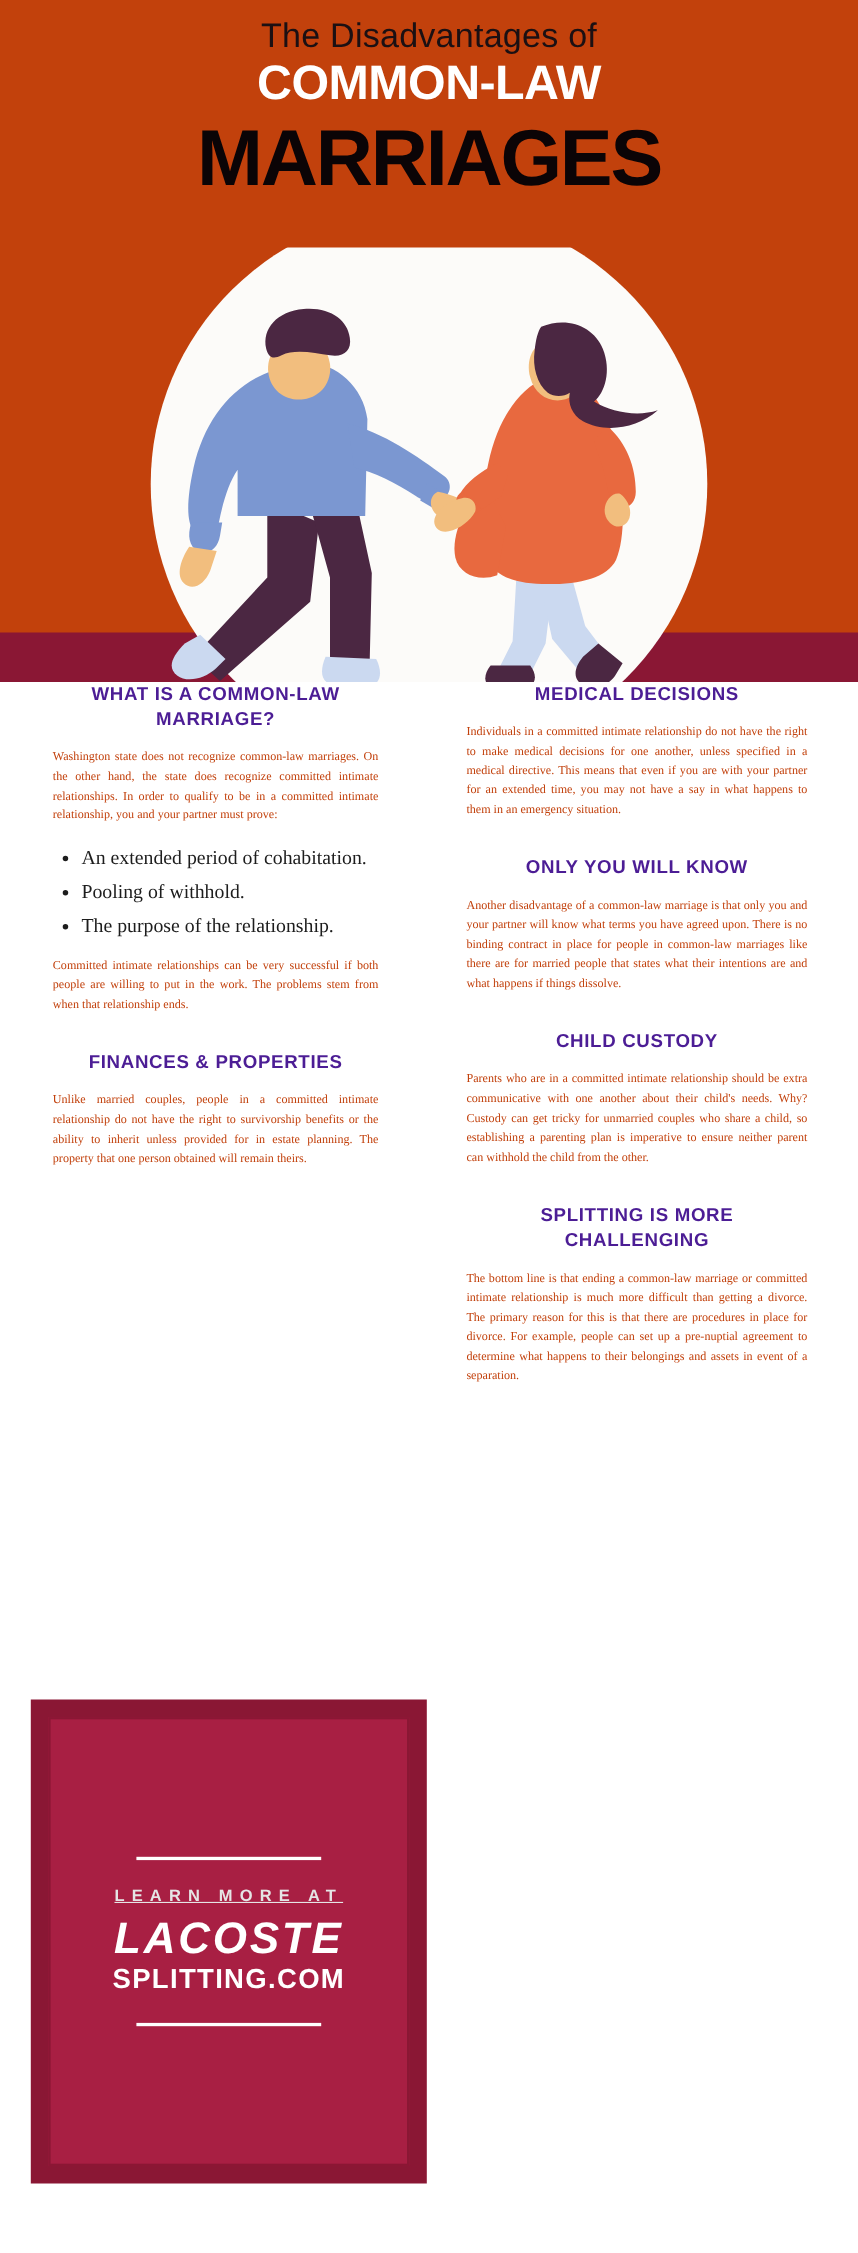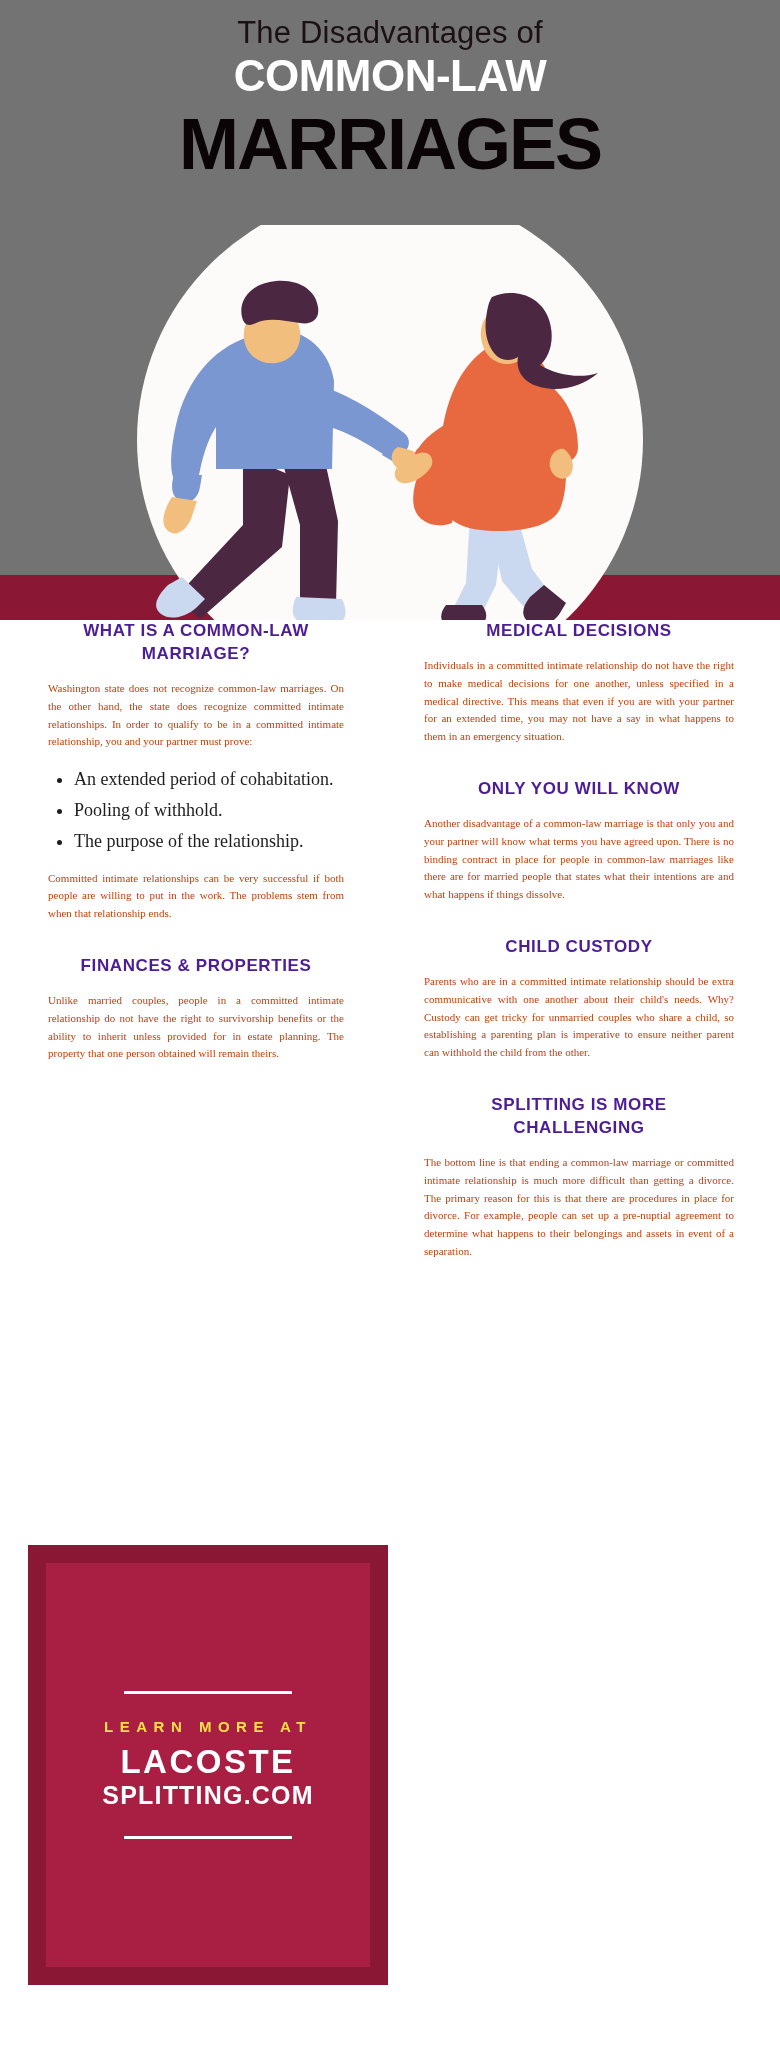--- a/index.html
+++ b/index.html
@@ -13,21 +13,21 @@
     position: relative;
     overflow: hidden;
     font-family: "Liberation Sans", sans-serif;
   }
 
   
   .header {
     position: relative;
     width: 780px;
     height: 620px;
-    background: #737373;
+    background: #c2410c;
     overflow: hidden;
   }
   .header-darkband {
     position: absolute;
     left: 0;
     top: 575px;
     width: 780px;
     height: 45px;
     background: #8A1734;
   }
@@ -165,35 +165,37 @@
     flex-direction: column;
     align-items: center;
     justify-content: center;
   }
   .cta-rule {
     width: 168px;
     height: 3px;
     background: #ffffff;
   }
   .cta-learn {
-    color: #fde047;
+    color: #e5e5e5;
     font-size: 15px;
     font-weight: 700;
     letter-spacing: 6.5px;
     margin: 24px 0 10px 0;
     text-align: center;
+    text-decoration: underline;
   }
   .cta-brand {
     color: #ffffff;
-    font-size: 33px;
+    font-size: 40px;
     font-weight: 800;
     letter-spacing: 2.5px;
     line-height: 1.0;
     margin: 0;
     text-align: left;
+    font-style: italic;
   }
   .cta-domain {
     color: #ffffff;
     font-size: 25px;
     font-weight: 800;
     letter-spacing: 1.2px;
     line-height: 1.1;
     margin: 4px 0 26px 0;
     text-align: center;
   }

